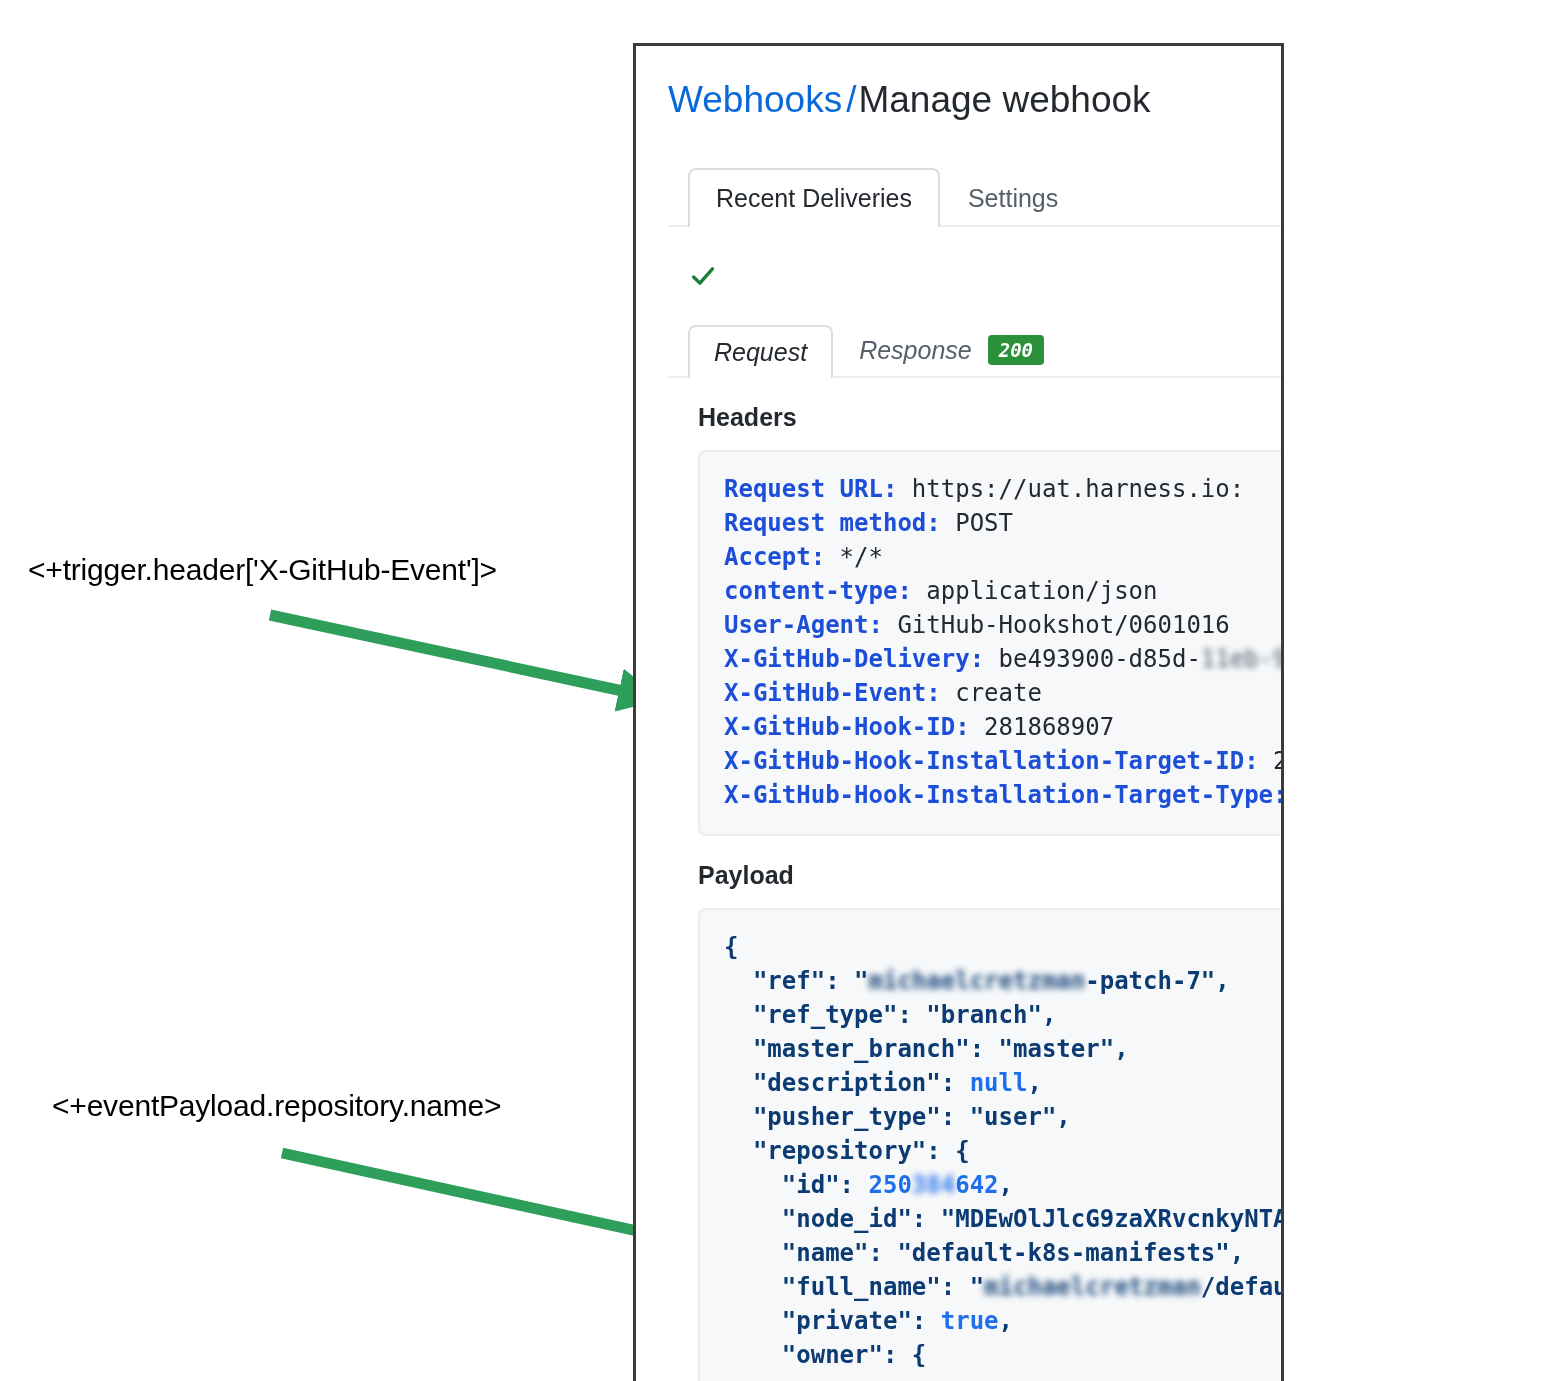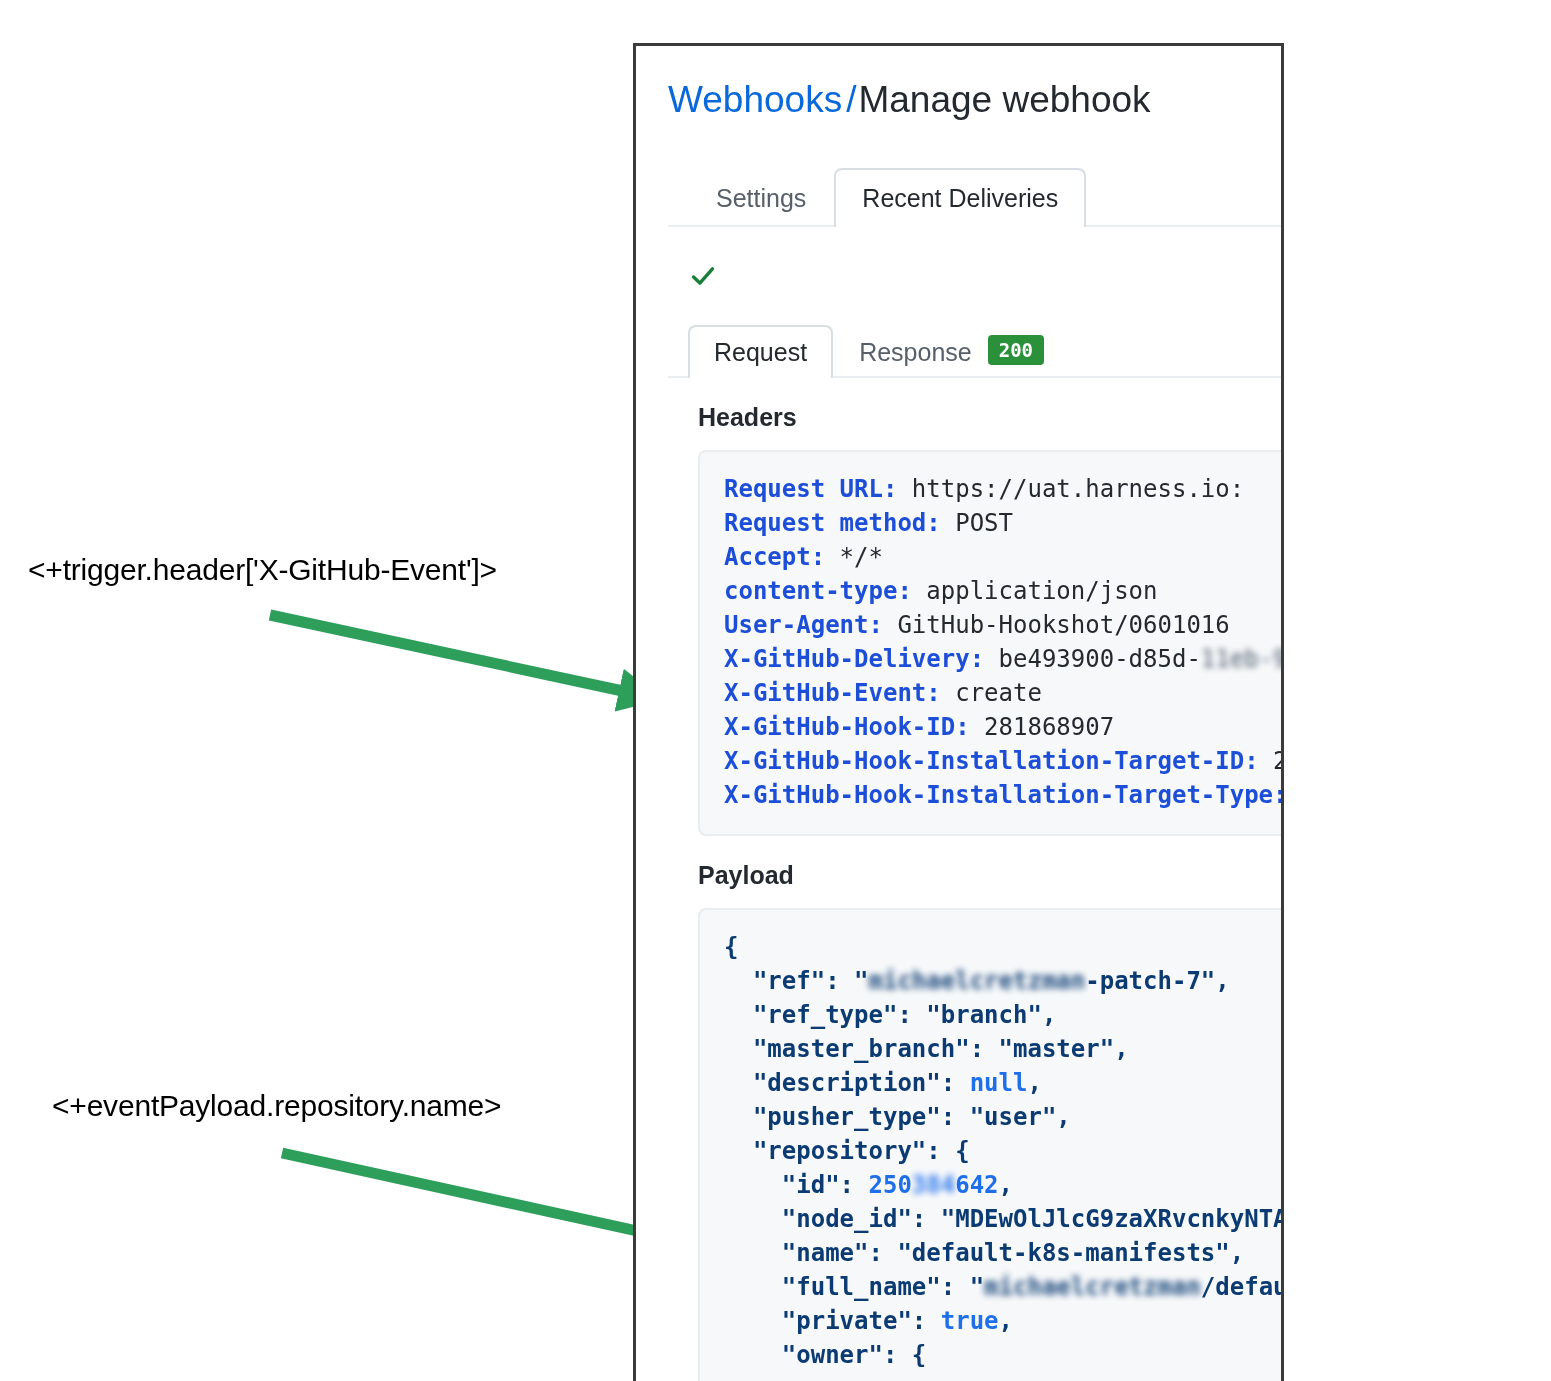--- a/index.html
+++ b/index.html
@@ -164,21 +164,22 @@
     line-height: 1;
     cursor: pointer;
     border: 2px solid transparent;
     border-bottom: none;
     border-radius: 8px 8px 0 0;
     position: relative;
     top: 2px;
     background: transparent;
     white-space: nowrap;
     display: flex;
-    align-items: flex-end;
+    align-items: center;
+    font-style: italic;
   }
   .subtab.active {
     color: #24292f;
     background: #ffffff;
     border-color: #d8dee4;
     font-weight: 400;
   }
   .status-badge {
     display: inline-block;
     margin-left: 16px;
@@ -262,22 +263,22 @@
 </svg>
 
 <div class="app-frame">
   <div class="frame-inner">
 
     <div class="breadcrumb">
       <span class="crumb-link">Webhooks</span><span class="crumb-sep">/</span><span class="crumb-current">Manage webhook</span>
     </div>
 
     <div class="tabbar">
+      <div class="tab active">Recent Deliveries</div>
       <div class="tab">Settings</div>
-      <div class="tab active">Recent Deliveries</div>
     </div>
 
     <div class="delivery-row">
       <span class="delivery-check">
         <svg width="26" height="26" viewBox="0 0 16 16" aria-hidden="true">
           <path fill="none" stroke="#1a7f37" stroke-width="2.1" stroke-linecap="round" stroke-linejoin="round" d="M2.2 8.6 L6.1 12.4 L13.8 3.6"></path>
         </svg>
       </span>
     </div>
 

